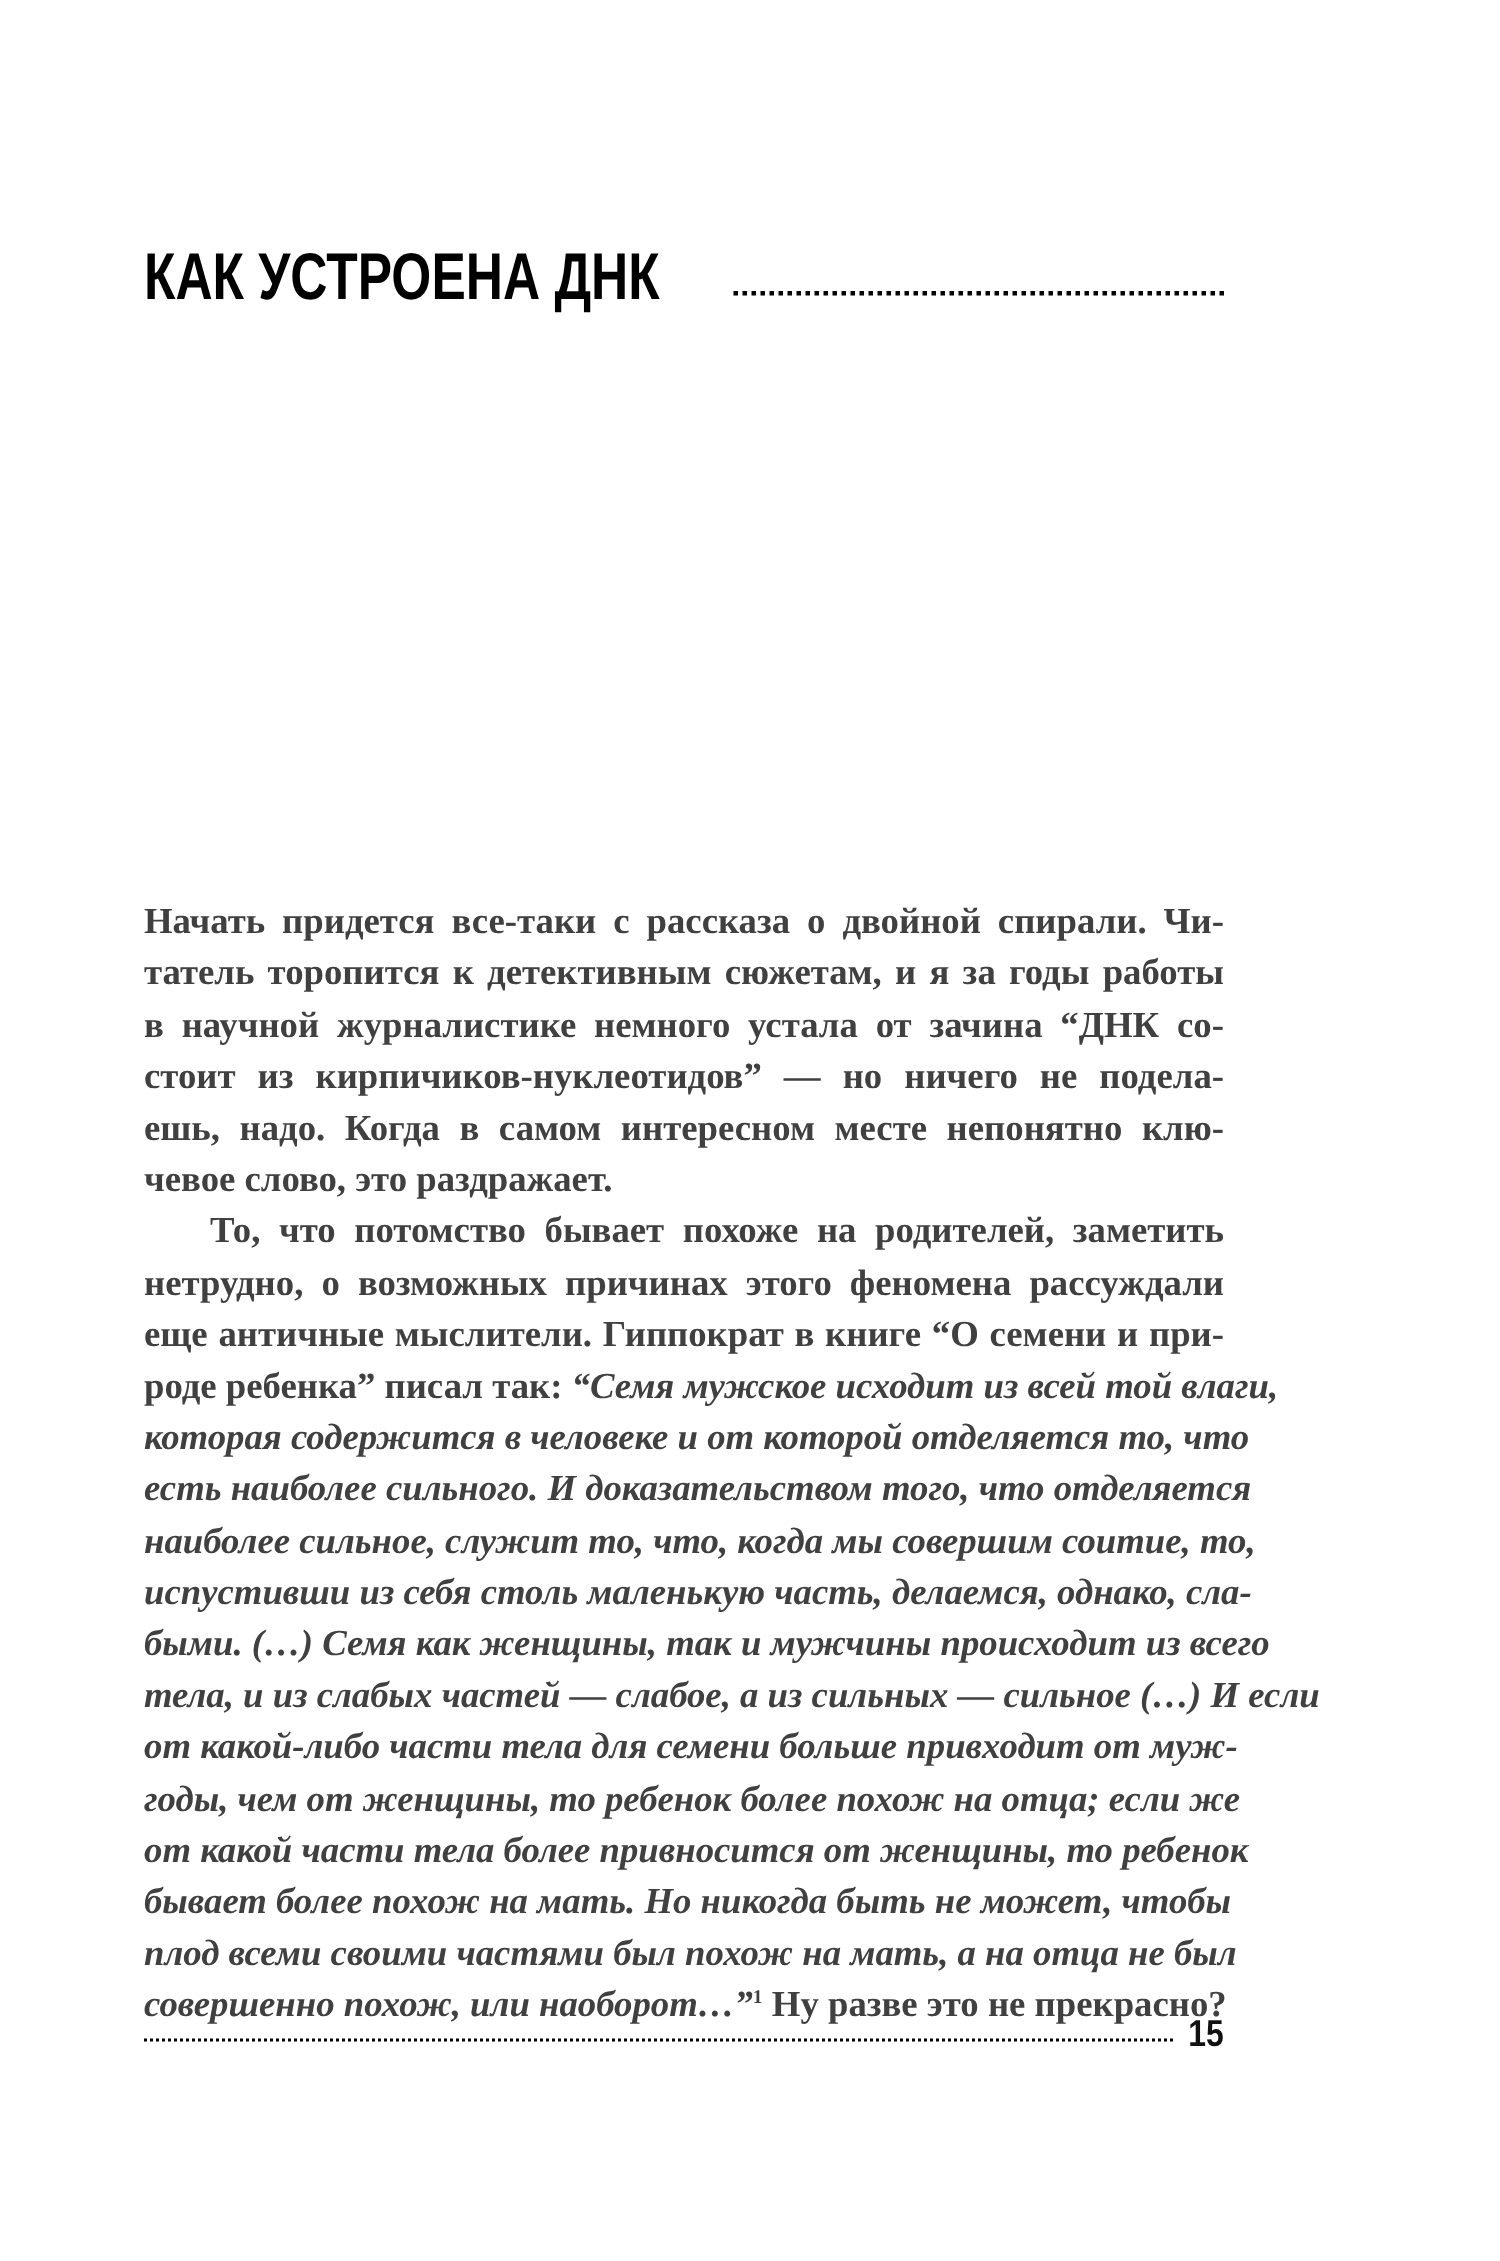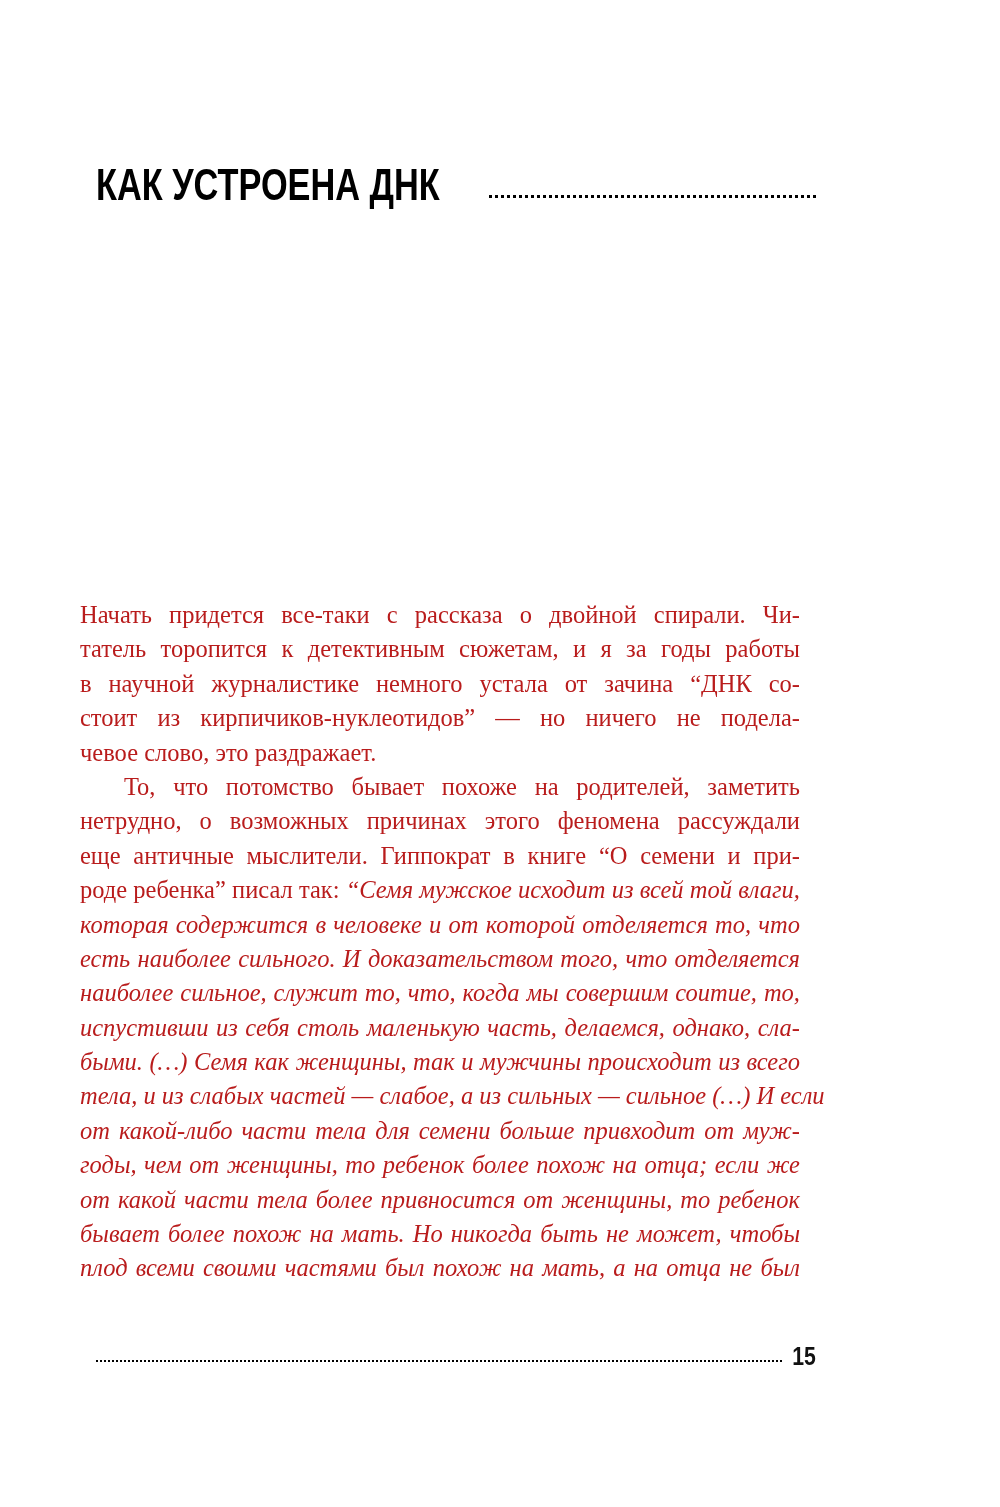--- a/index.html
+++ b/index.html
@@ -26,23 +26,24 @@
   .section-title .text {
     font-family: "Liberation Sans", sans-serif; font-weight: bold;
     font-size: 25px; transform: scaleX(0.82); transform-origin: left center;
     display: inline-block; width: 260px; color: #000;
   }
   .section-title .leader {
     flex: 1; border-bottom: 2.5px dotted #000; height: 0; margin-left: 6px; position: relative; top: -2px;
   }
 
   .body-text {
-    position: absolute; left: 80px; top: 598px; width: 720px;
+    position: absolute; left: 96px; top: 598px; width: 720px;
     font-family: "Liberation Serif", serif; font-size: 24.5px; line-height: 34.4px;
-    color: #b91c1c;
+    color: #404040;
+    font-weight: bold;
   }
   .line { display: block; white-space: nowrap; text-align: justify; text-align-last: justify; height: 34.4px; }
   .line.last { text-align-last: left; }
   .line.indent { padding-left: 44px; }
   .it { font-style: italic; }
   sup.fn { font-size: 13px; vertical-align: 9px; line-height: 0; }
 
   .footer {
     position: absolute; left: 96px; top: 1342px; width: 720px;
     display: flex; align-items: baseline; white-space: nowrap;
@@ -64,36 +65,38 @@
     <span class="text">КАК УСТРОЕНА ДНК</span>
     <span class="leader"></span>
   </div>
 
 
   <div class="body-text">
     <span class="line">Начать придется все-таки с рассказа о двойной спирали. Чи-</span>
     <span class="line">татель торопится к детективным сюжетам, и я за годы работы</span>
     <span class="line">в научной журналистике немного устала от зачина “ДНК со-</span>
     <span class="line">стоит из кирпичиков-нуклеотидов” — но ничего не подела-</span>
+    <span class="line">ешь, надо. Когда в самом интересном месте непонятно клю-</span>
     <span class="line last">чевое слово, это раздражает.</span>
     <span class="line indent">То, что потомство бывает похоже на родителей, заметить</span>
     <span class="line">нетрудно, о возможных причинах этого феномена рассуждали</span>
     <span class="line">еще античные мыслители. Гиппократ в книге “О семени и при-</span>
     <span class="line"><span>роде ребенка” писал так: </span><span class="it">“Семя мужское исходит из всей той влаги,</span></span>
     <span class="line it">которая содержится в человеке и от которой отделяется то, что</span>
     <span class="line it">есть наиболее сильного. И доказательством того, что отделяется</span>
     <span class="line it">наиболее сильное, служит то, что, когда мы совершим соитие, то,</span>
     <span class="line it">испустивши из себя столь маленькую часть, делаемся, однако, сла-</span>
     <span class="line it">быми. (…) Семя как женщины, так и мужчины происходит из всего</span>
     <span class="line it">тела, и из слабых частей — слабое, а из сильных — сильное (…) И если</span>
     <span class="line it">от какой-либо части тела для семени больше привходит от муж-</span>
     <span class="line it">годы, чем от женщины, то ребенок более похож на отца; если же</span>
     <span class="line it">от какой части тела более привносится от женщины, то ребенок</span>
     <span class="line it">бывает более похож на мать. Но никогда быть не может, чтобы</span>
     <span class="line it">плод всеми своими частями был похож на мать, а на отца не был</span>
+    <span class="line"><span class="it">совершенно похож, или наоборот…”</span><sup class="fn">1</sup><span> Ну разве это не прекрасно?</span></span>
   </div>
 
   <div class="footer">
     <span class="leader"></span>
     <span class="page-num">15</span>
   </div>
 
 </div>
 
 </body></html>

